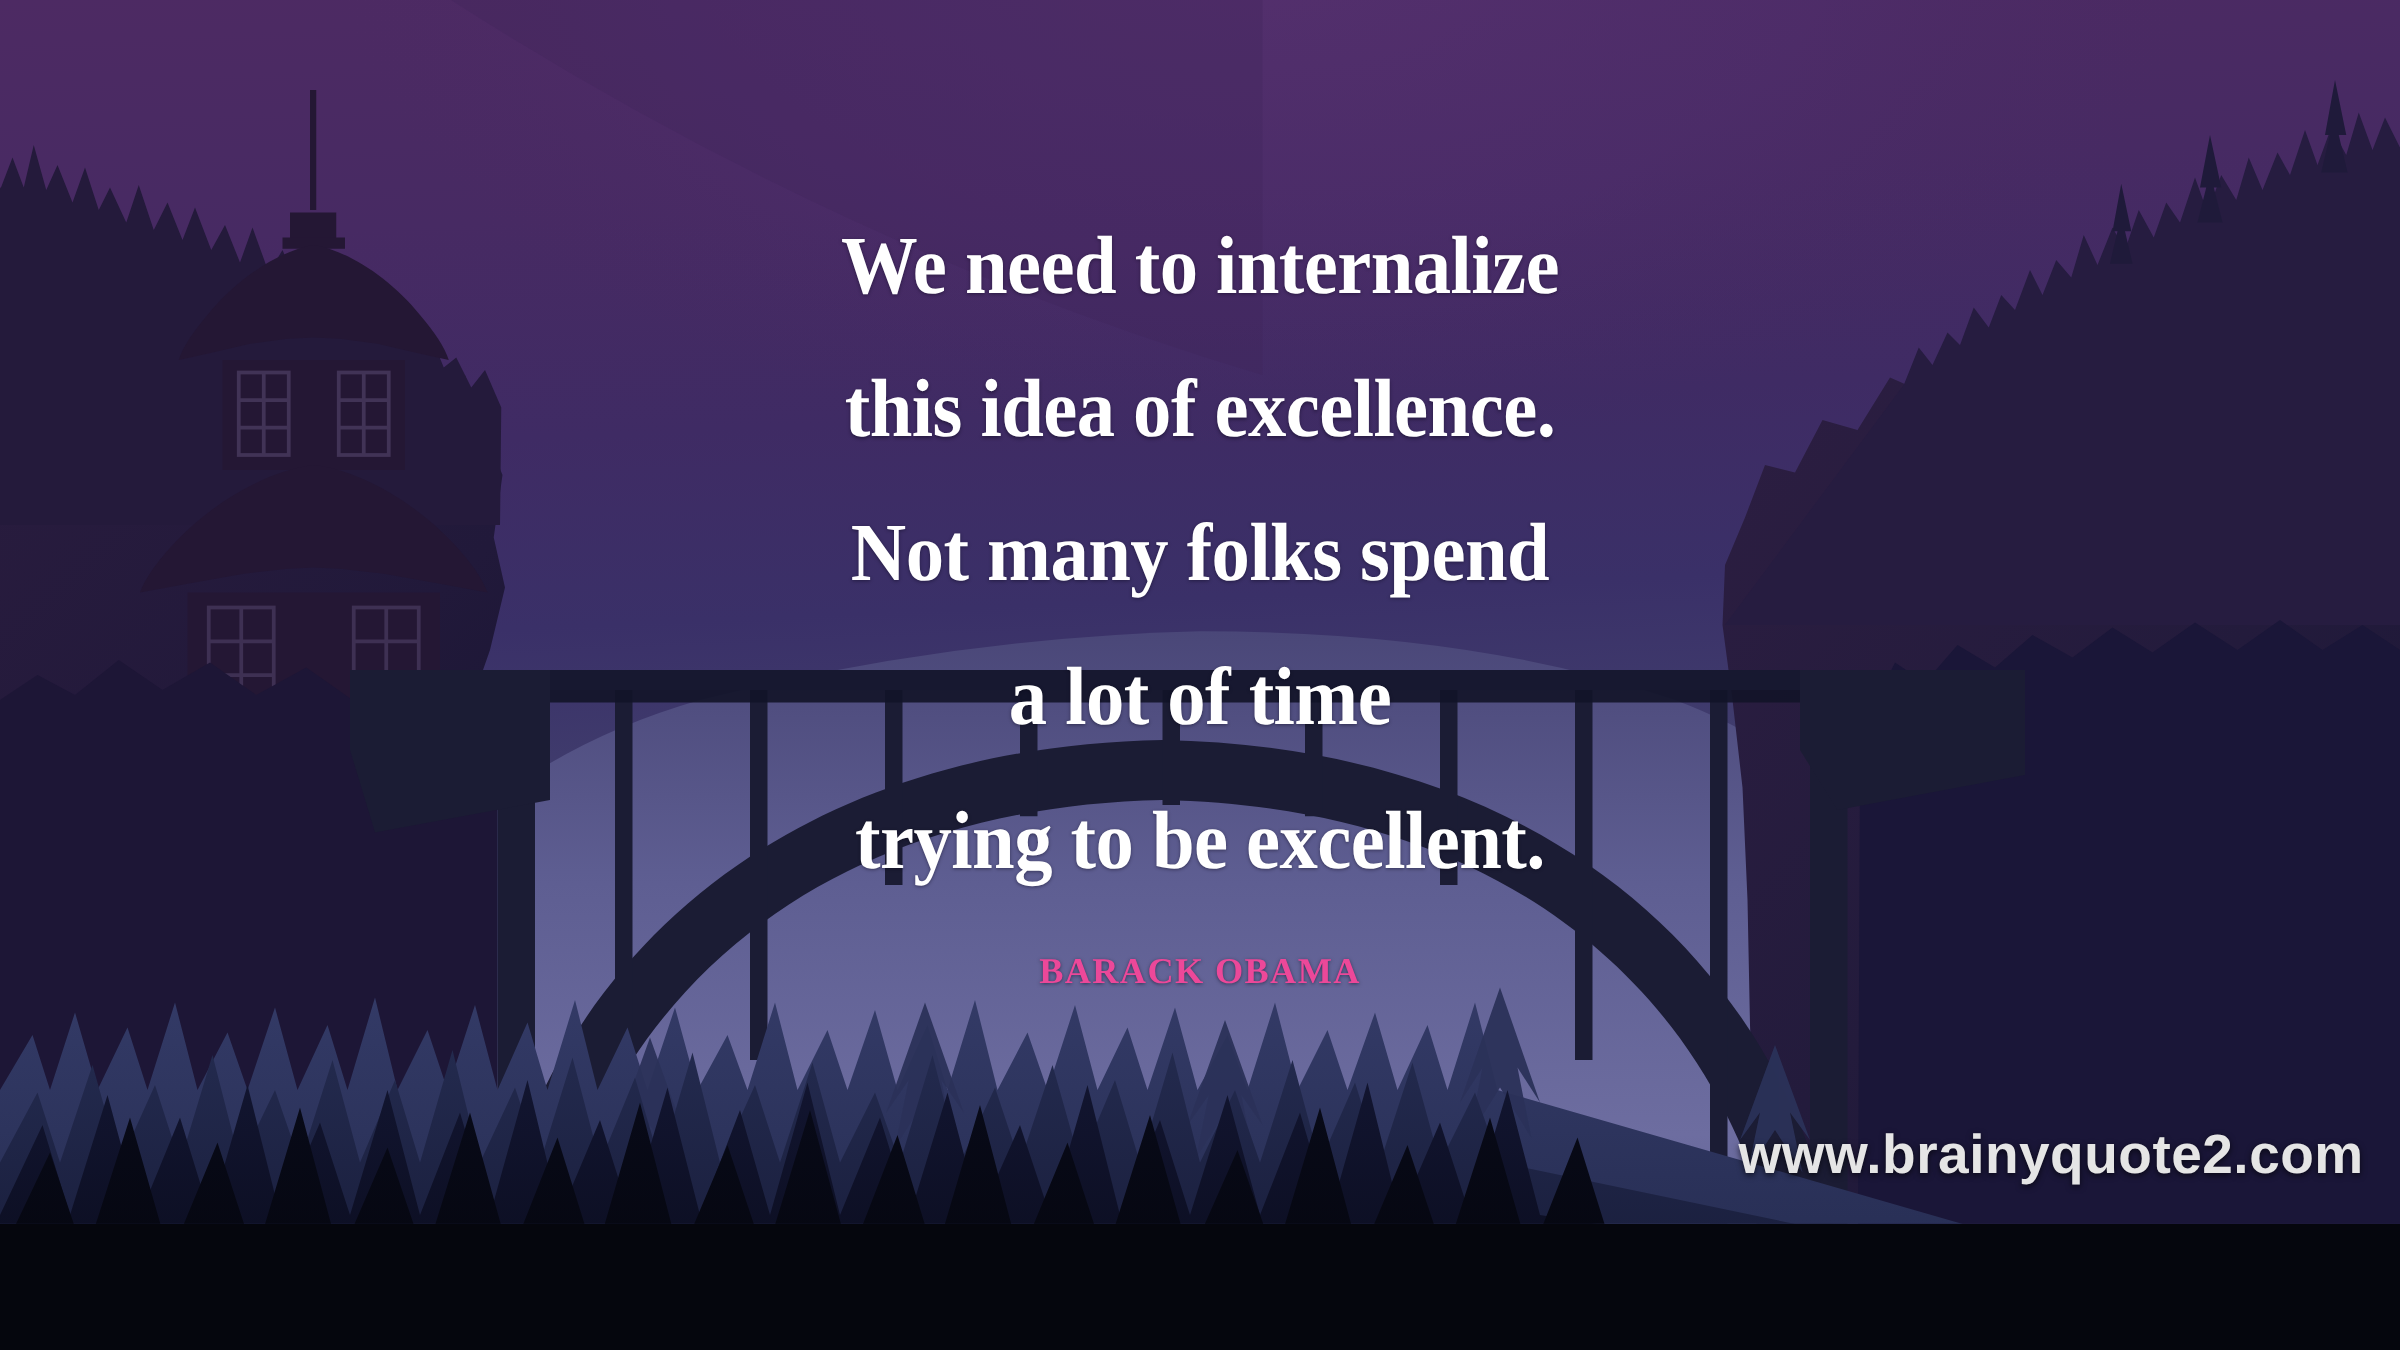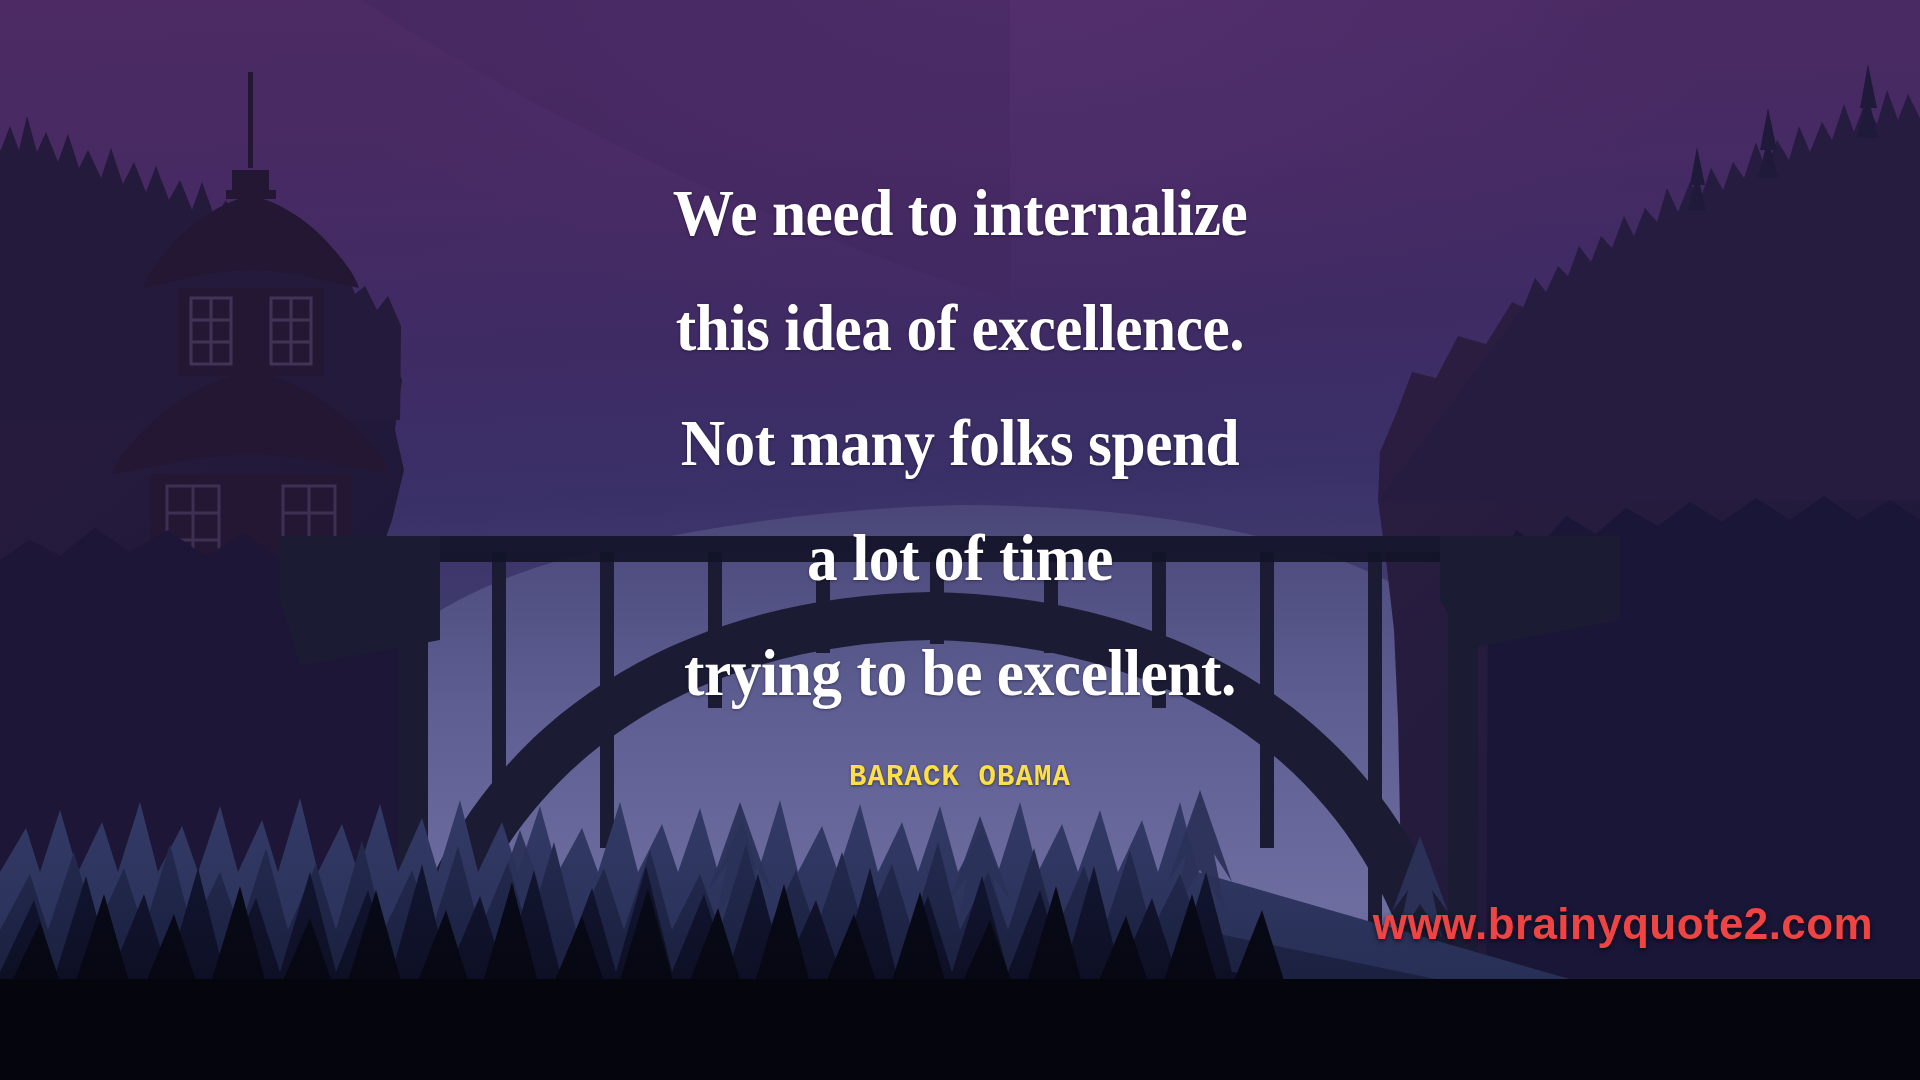--- a/index.html
+++ b/index.html
@@ -36,31 +36,31 @@
     font-size:66px;
     line-height:115px;
     letter-spacing:-0.5px;
     transform:scaleX(0.93);
     text-shadow:0 1px 3px rgba(8,6,22,0.45);
     white-space:nowrap;
   }
   #attribution {
     margin-top:31px;
     text-align:left;
-    color:#fde047;
-    font-family:Liberation Mono, monospace;
+    color:#ec4899;
+    font-family:Liberation Serif, serif;
     font-weight:700;
     font-size:29px;
     letter-spacing:1.1px;
     text-shadow:0 1px 3px rgba(8,6,22,0.5);
   }
   #watermark {
     position:absolute;
-    right:47px; bottom:30px;
-    color:#ef4444;
+    right:29px; bottom:30px;
+    color:#e5e5e5;
     font-family:"Liberation Sans", sans-serif;
     font-weight:700;
     font-size:44px;
     letter-spacing:0.4px;
     text-shadow:0 2px 5px rgba(0,0,0,0.65);
   }
 </style>
 </head>
 <body>
 

